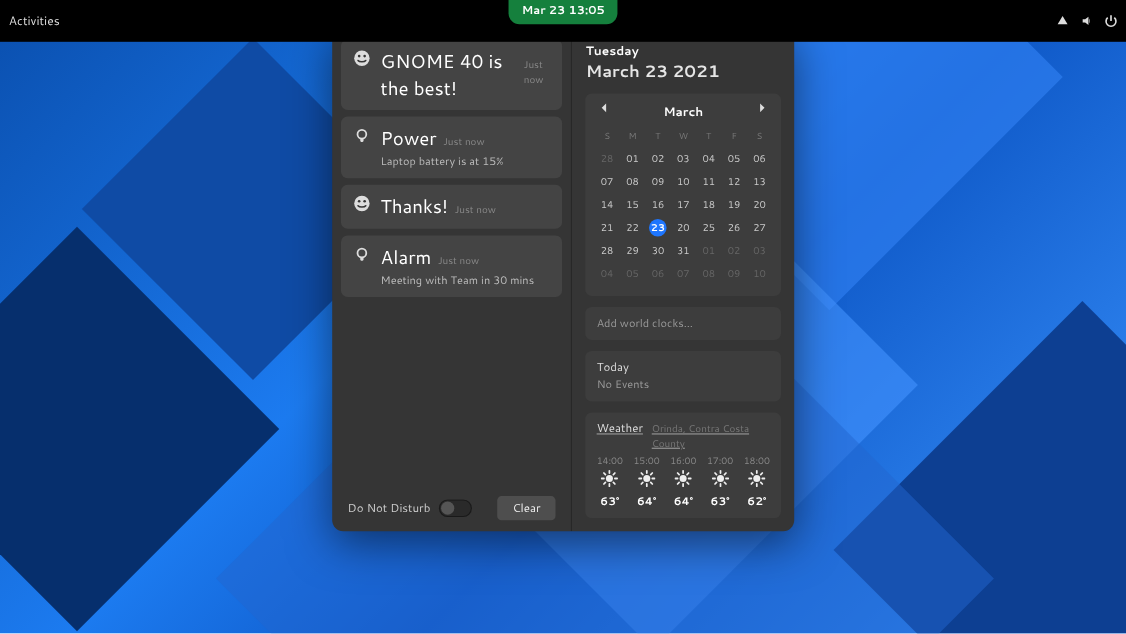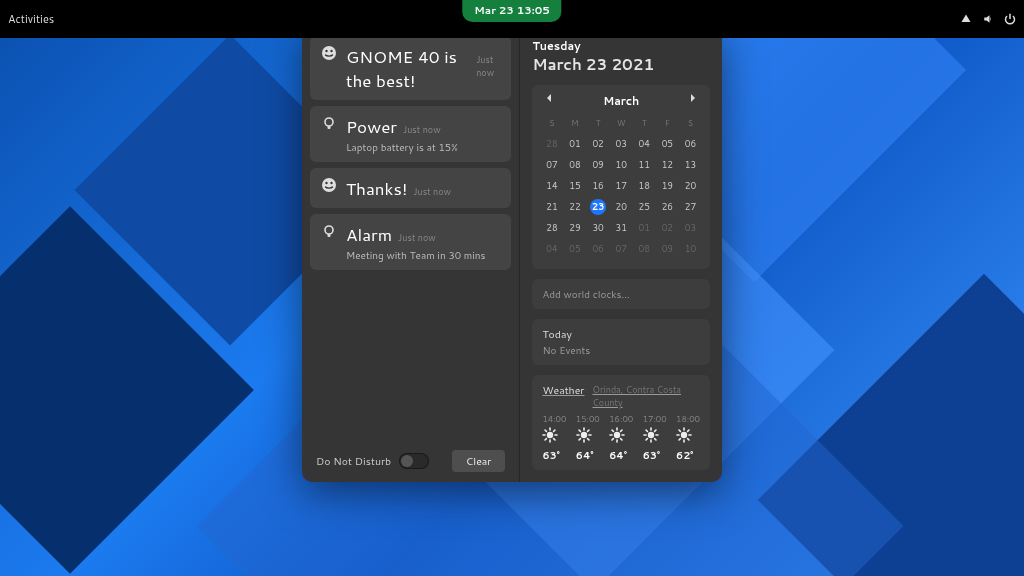--- a/index.html
+++ b/index.html
@@ -110,21 +110,21 @@
   .mini-panel {
     background:#3d3d3d; border-radius:6px; padding:8px 10px;
     color:#9a9a9a; font-size:10px;
   }
   .mini-panel .label { color:#ddd; font-size:10.5px; margin-bottom:2px; }
 
   .weather-head { display:flex; align-items:flex-start; gap:8px;text-decoration:underline; }
   .weather-head .w-title { color:#ddd; font-size:10.5px; }
   .weather-head .w-loc { color:#777; font-size:9px; }
   .forecast-row { display:flex; justify-content:space-between; margin-top:4px; }
-  .fc { display:flex; flex-direction:column; gap:2px; }
+  .fc { display:flex; flex-direction:column; align-items:center; gap:2px; }
   .fc .hr { color:#888; font-size:8.5px; }
   .fc svg { width:16px; height:16px; fill:#eee; }
   .fc .temp { color:#fff; font-size:10px; font-weight:700; }
 
 </style>
 </head>
 <body>
 
 <div class="wallpaper">
   <div class="poly p1"></div>

